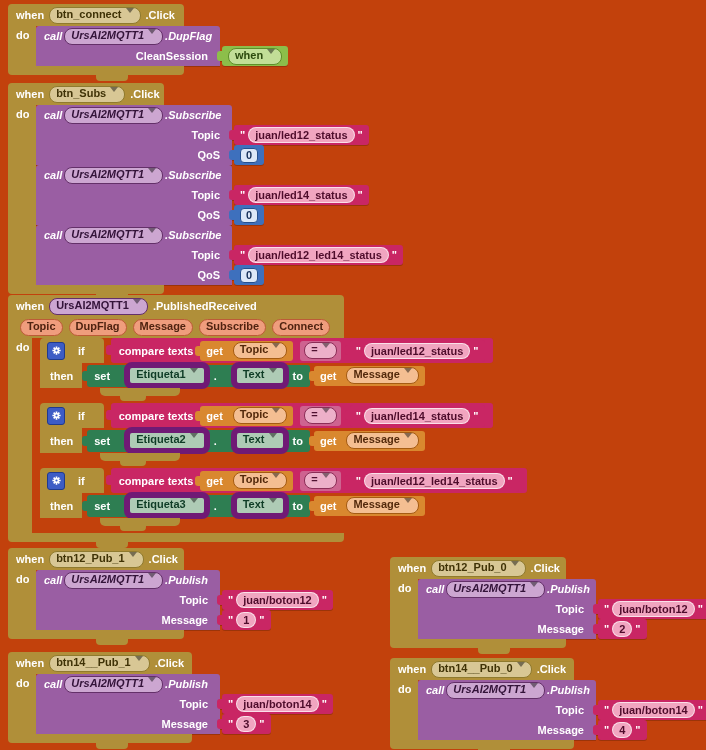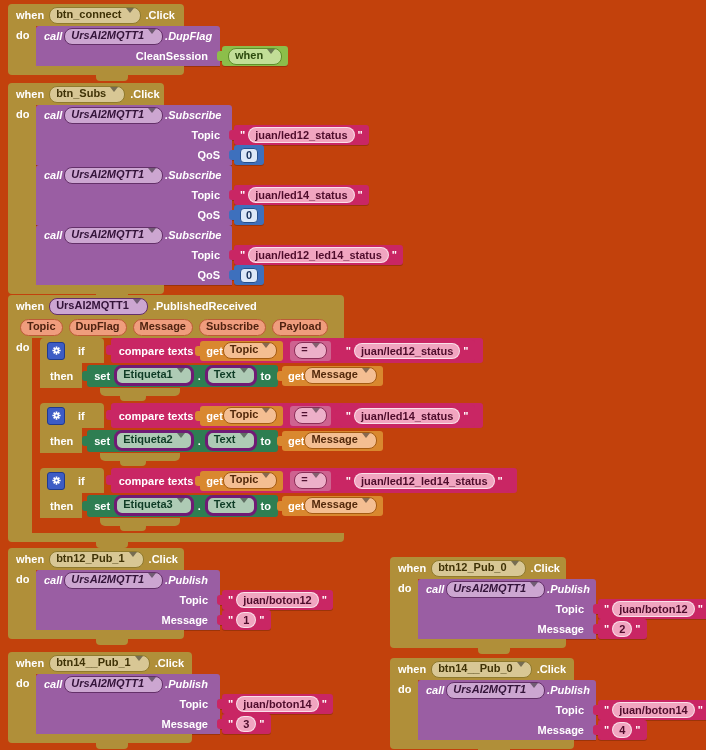--- a/index.html
+++ b/index.html
@@ -24,21 +24,21 @@
   .kw{white-space:nowrap;}
   
   .chip{display:inline-flex;height:15px;padding:0 6px;gap:4px;
         border-radius:8px;white-space:nowrap;}
   .tri{width:0;height:0;border-left:4px solid transparent;border-right:4px solid transparent;
        border-top:5px solid rgba(0,0,0,0.45);}
   .gchip{background:#D8C795;border:1px solid #8F7A2E;color:#3F3206;}
   .pchip{background:#CCA6D1;border:1px solid #643069;color:#331339;}
   .schip{background:#EF9D7D;border:1px solid #BC5B38;color:#4F2310;border-radius:9px;}
   .ochip{background:#F4BE92;border:1px solid #A55B12;color:#53290B;}
-  .grchip{background:#AECBB5;border:3px solid #701a75;color:#0F3C26;}
+  .grchip{background:#AECBB5;border:6px solid #701a75;color:#0F3C26;margin-left:10px;}
   .lchip{background:#C2DE97;border:1px solid #5E8F2A;color:#2C4A0D;}
   .opchip{background:#EDB0C9;border:1px solid #8C2D57;color:#4E1030;}
   
   .call{position:relative;filter:drop-shadow(0 1px 0 rgba(0,0,0,0.2));}
   .crow{display:flex;align-items:center;height:20px;}
   .pseg{height:100%;background:var(--purple);display:flex;align-items:center;box-sizing:border-box;}
   .pseg.head{padding:0 8px;gap:2px;border-radius:3px 3px 0 0;white-space:nowrap;font-style:italic;}
   .pseg.param{justify-content:flex-end;padding-right:12px;}
   .ptab{position:absolute;left:57px;bottom:-6px;width:30px;height:6px;background:var(--purple);
         border-radius:0 0 4px 4px;}
@@ -48,21 +48,21 @@
   .vblk::before{content:"";position:absolute;left:-5px;top:5px;width:6px;height:10px;
         background:inherit;border-radius:3px 0 0 3px;}
   .strb{background:var(--crimson);}
   .pill{background:#F1A5C0;color:#4E0C2B;border:1px solid rgba(255,255,255,0.65);
         border-radius:8px;padding:0 6px;height:14px;line-height:14px;}
   .q{color:#fff;}
   .numb{background:var(--blue);}
   .nfield{background:#DCE8F8;color:#163059;border:1px solid #24508F;border-radius:4px;
         padding:0 5px;height:13px;line-height:13px;}
   .logicb{background:var(--lime);}
-  .getb{position:relative;display:inline-flex;align-items:center;height:20px;padding:0 6px;gap:0;
+  .getb{position:relative;display:inline-flex;align-items:center;height:20px;padding:0 6px;gap:10px;
         border-radius:3px;background:var(--orange);white-space:nowrap;}
   .getb::before{content:"";position:absolute;left:-5px;top:5px;width:6px;height:10px;
         background:var(--orange);border-radius:3px 0 0 3px;}
   .setb{position:relative;display:inline-flex;align-items:center;height:22px;padding:0 7px;gap:4px;
         border-radius:3px;background:var(--dgreen);white-space:nowrap;}
   .setb::before{content:"";position:absolute;left:-5px;top:6px;width:6px;height:10px;
         background:var(--dgreen);border-radius:3px 0 0 3px;}
   .eqb{display:inline-flex;align-items:center;height:20px;padding:0 4px;border-radius:3px;
         background:var(--oppink);}
   .cmp{position:relative;display:inline-flex;align-items:center;height:25px;padding:0 8px;gap:7px;
@@ -262,21 +262,21 @@
         <span class="chip schip">
             <span>DupFlag</span>
           </span>
         <span class="chip schip">
             <span>Message</span>
           </span>
         <span class="chip schip">
             <span>Subscribe</span>
           </span>
         <span class="chip schip">
-            <span>Payload</span>
+            <span>Connect</span>
           </span>
       </div>
     </div>
     <div class="body">
       <div class="docol" style="width:24px;"><span>do</span></div>
       <div class="stack" style="margin-left:8px;">
 
         <div class="ifu">
           <div class="ifgA"></div>
           <div class="ifgB"></div>

